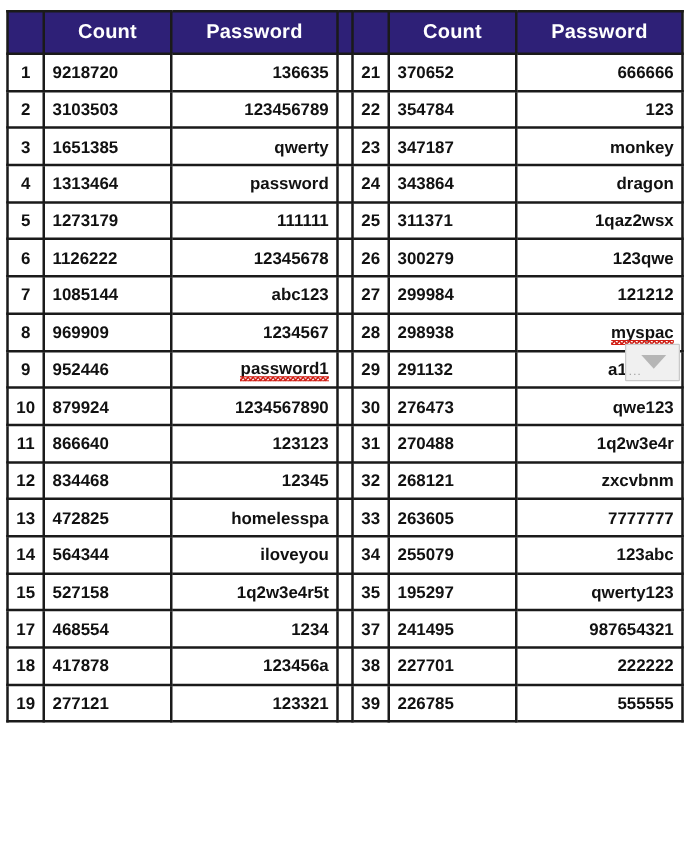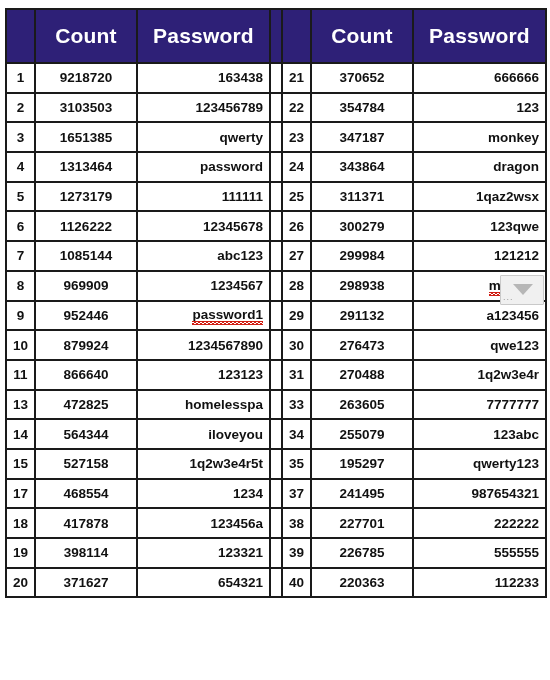--- a/index.html
+++ b/index.html
@@ -38,39 +38,39 @@
     color: #111111;
     background: #ffffff;
     white-space: nowrap;
     overflow: visible;
   }
 
   
   tr.header-row th {
     background: #2e2077;
     color: #ffffff;
-    font-size: 21px;
+    font-size: 16px;
     font-weight: bold;
-    height: 54px;
+    height: 34px;
     border-color: #1a1a1a;
     letter-spacing: 0.2px;
   }
   tr.header-row th.hdr-rank,
   tr.header-row th.hdr-gap {
     background: #2e2077;
   }
 
   
   col.c-rank    { width: 29px; }
   col.c-count   { width: 102px; }
   col.c-pass    { width: 133px; }
   col.c-gap     { width: 12px; }
 
   td.cell-rank  { text-align: center; }
-  td.cell-count { text-align: center; padding-right: 14px; }
+  td.cell-count { text-align: left; padding-right: 14px; }
   td.cell-pass  { text-align: right; padding-right: 12px; }
   td.cell-gap   { border-top: none; border-bottom: none; background: #ffffff; padding:0; }
 
   
   .squiggle {
     position: relative;
     display: inline-block;
     padding-bottom: 1px;
   }
   .squiggle::after {
@@ -156,21 +156,21 @@
         <th class="hdr-gap"></th>
         <th class="hdr-rank"></th>
         <th>Count</th>
         <th>Password</th>
       </tr>
     </thead>
     <tbody id="tbody">
         <tr>
           <td class="cell-rank">1</td>
           <td class="cell-count">9218720</td>
-          <td class="cell-pass">163438</td>
+          <td class="cell-pass">136635</td>
           <td class="cell-gap"></td>
           <td class="cell-rank">21</td>
           <td class="cell-count">370652</td>
           <td class="cell-pass">666666</td>
         </tr>
         <tr>
           <td class="cell-rank">2</td>
           <td class="cell-count">3103503</td>
           <td class="cell-pass">123456789</td>
           <td class="cell-gap"></td>
@@ -253,20 +253,29 @@
         <tr>
           <td class="cell-rank">11</td>
           <td class="cell-count">866640</td>
           <td class="cell-pass">123123</td>
           <td class="cell-gap"></td>
           <td class="cell-rank">31</td>
           <td class="cell-count">270488</td>
           <td class="cell-pass">1q2w3e4r</td>
         </tr>
         <tr>
+          <td class="cell-rank">12</td>
+          <td class="cell-count">834468</td>
+          <td class="cell-pass">12345</td>
+          <td class="cell-gap"></td>
+          <td class="cell-rank">32</td>
+          <td class="cell-count">268121</td>
+          <td class="cell-pass">zxcvbnm</td>
+        </tr>
+        <tr>
           <td class="cell-rank">13</td>
           <td class="cell-count">472825</td>
           <td class="cell-pass">homelesspa</td>
           <td class="cell-gap"></td>
           <td class="cell-rank">33</td>
           <td class="cell-count">263605</td>
           <td class="cell-pass">7777777</td>
         </tr>
         <tr>
           <td class="cell-rank">14</td>
@@ -299,35 +308,26 @@
           <td class="cell-rank">18</td>
           <td class="cell-count">417878</td>
           <td class="cell-pass">123456a</td>
           <td class="cell-gap"></td>
           <td class="cell-rank">38</td>
           <td class="cell-count">227701</td>
           <td class="cell-pass">222222</td>
         </tr>
         <tr>
           <td class="cell-rank">19</td>
-          <td class="cell-count">398114</td>
+          <td class="cell-count">277121</td>
           <td class="cell-pass">123321</td>
           <td class="cell-gap"></td>
           <td class="cell-rank">39</td>
           <td class="cell-count">226785</td>
           <td class="cell-pass">555555</td>
-        </tr>
-        <tr>
-          <td class="cell-rank">20</td>
-          <td class="cell-count">371627</td>
-          <td class="cell-pass">654321</td>
-          <td class="cell-gap"></td>
-          <td class="cell-rank">40</td>
-          <td class="cell-count">220363</td>
-          <td class="cell-pass">112233</td>
         </tr>
       </tbody>
   </table>
 
   <div class="ac-overlay">
     <div class="ac-box">
       <div class="ac-arrow"></div>
       <div class="ac-dots">...</div>
     </div>
   </div>

